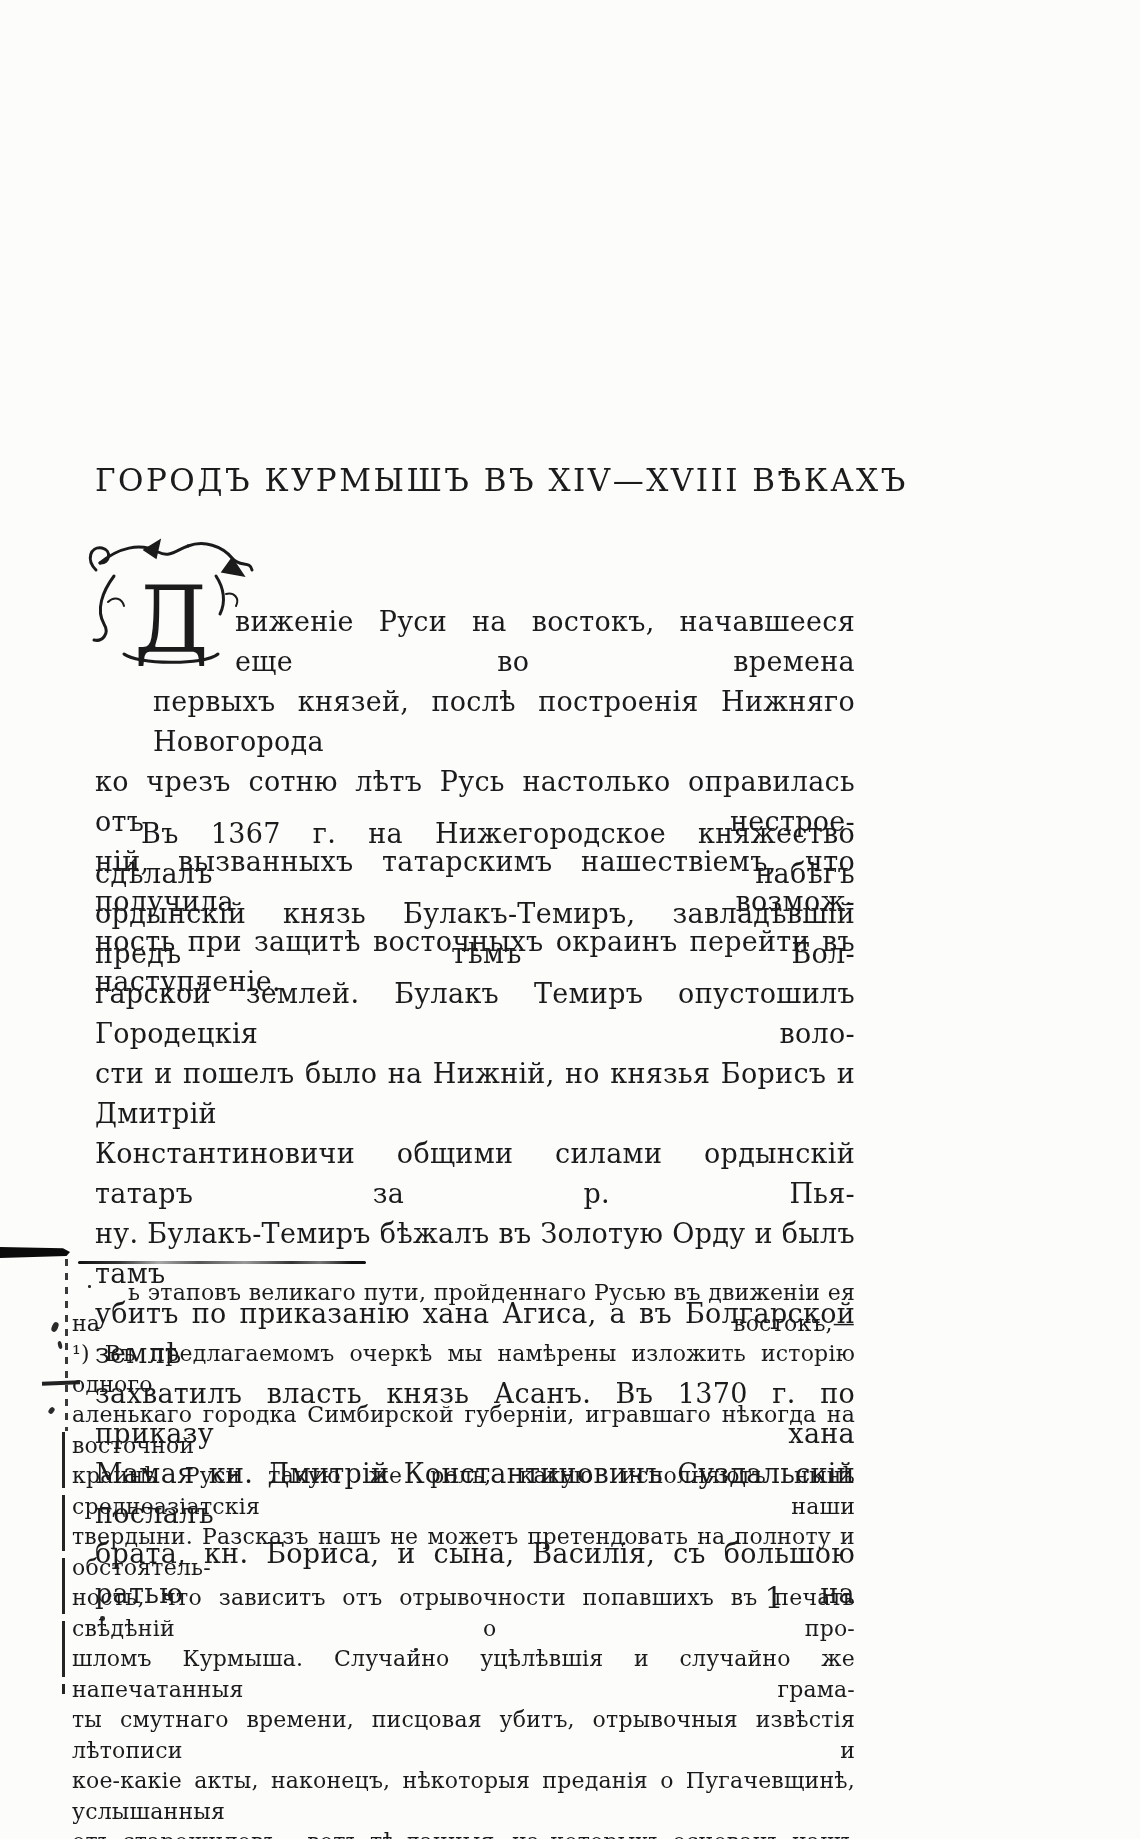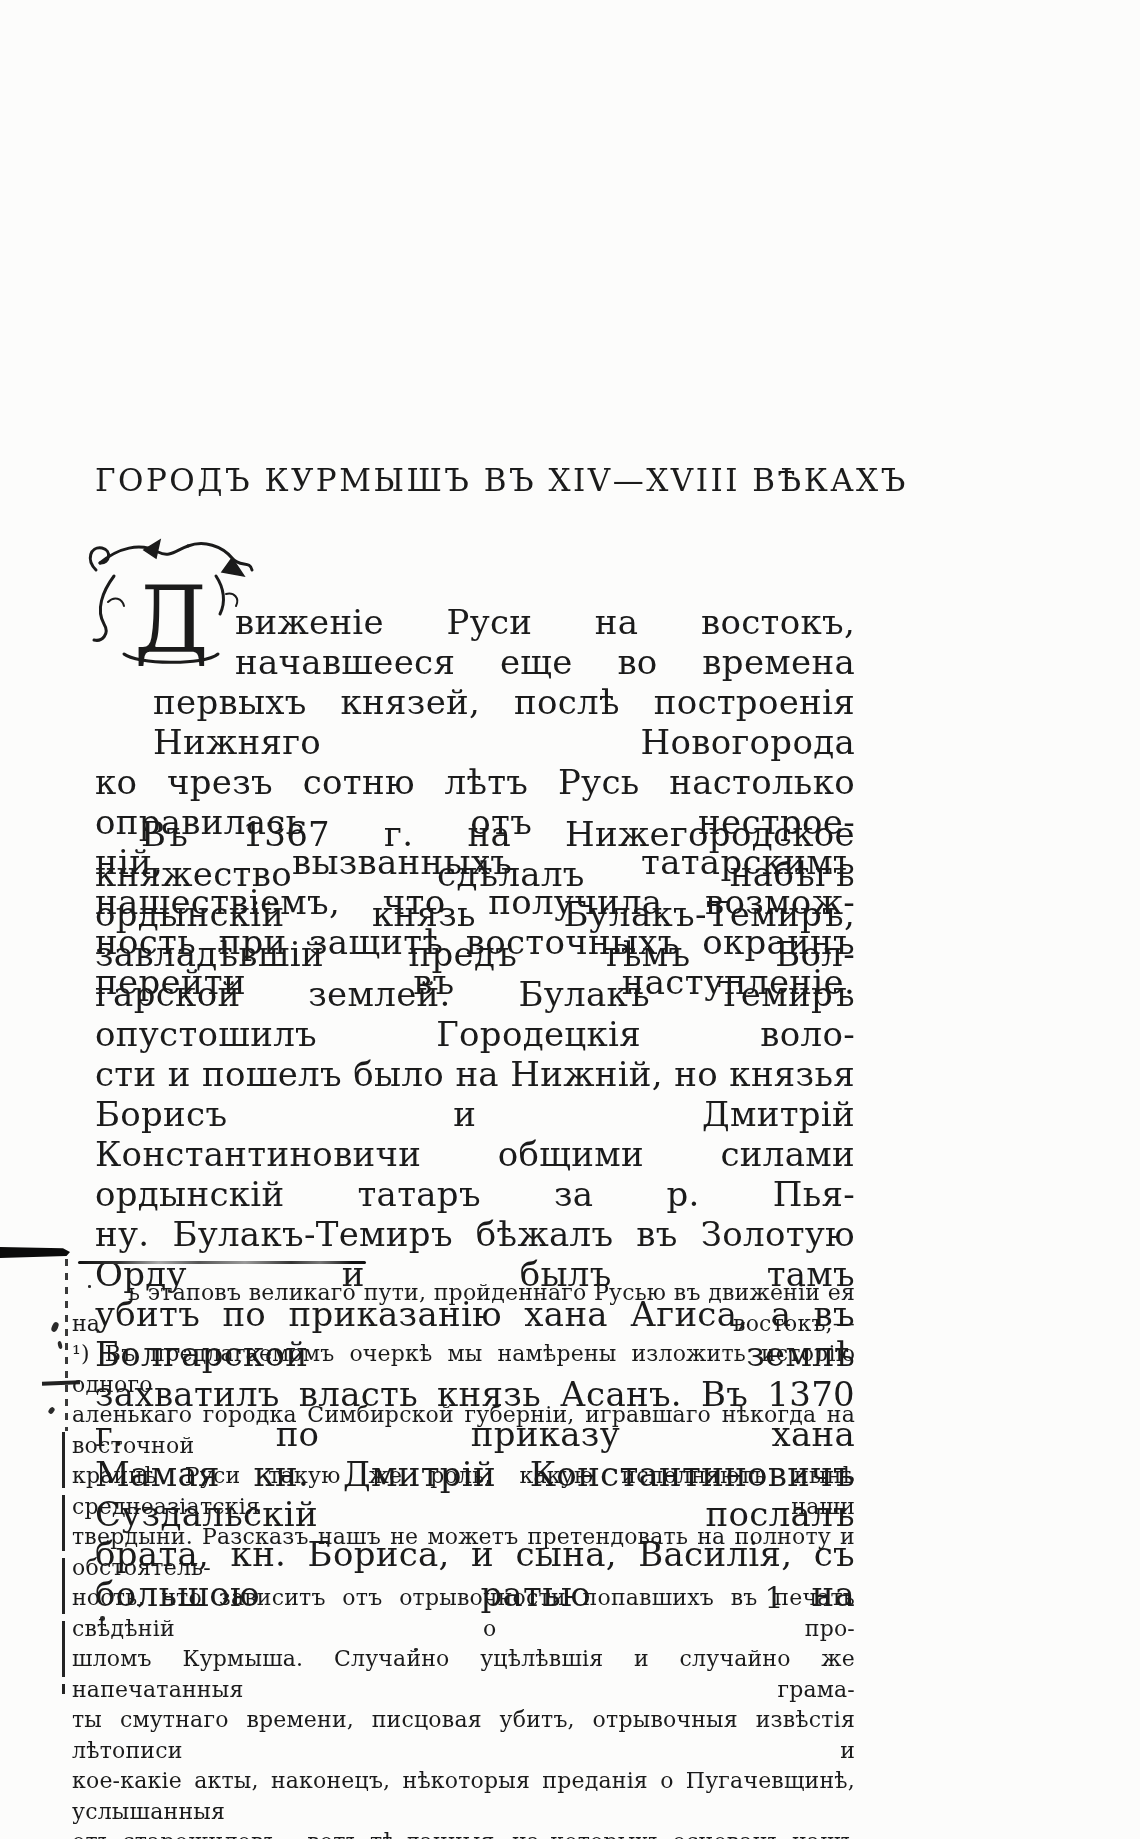--- a/index.html
+++ b/index.html
@@ -29,21 +29,21 @@
   .title .sup {
     font-size: 19px;
     vertical-align: 11px;
     letter-spacing: 0;
     margin-left: 9px;
   }
   .bodytext {
     position: absolute;
     left: 95px;
     width: 760px;
-    font-size: 34px;
+    font-size: 27px;
     line-height: 40px;
     letter-spacing: 0.3px;
   }
   .para1 { top: 602px; }
   .para2 { top: 814px; }
   .tline {
     text-align: justify;
     text-align-last: justify;
     -moz-text-align-last: justify;
   }

